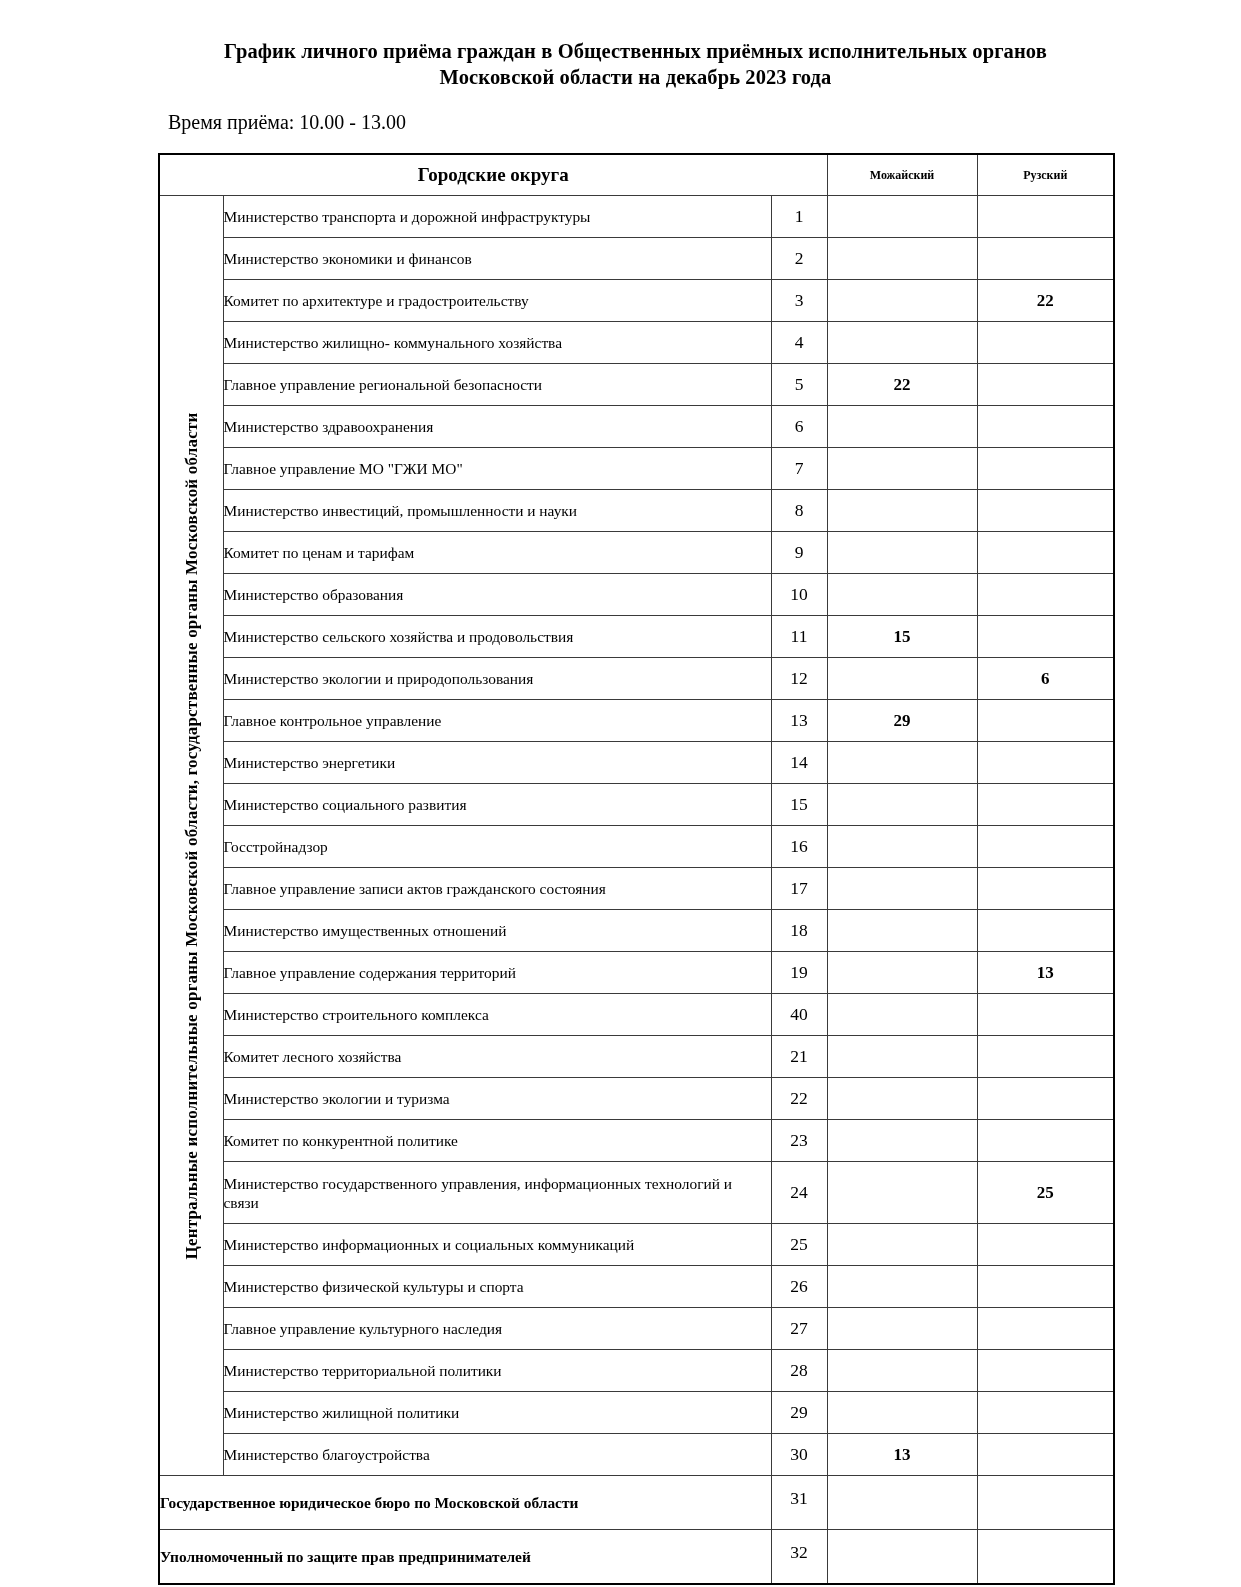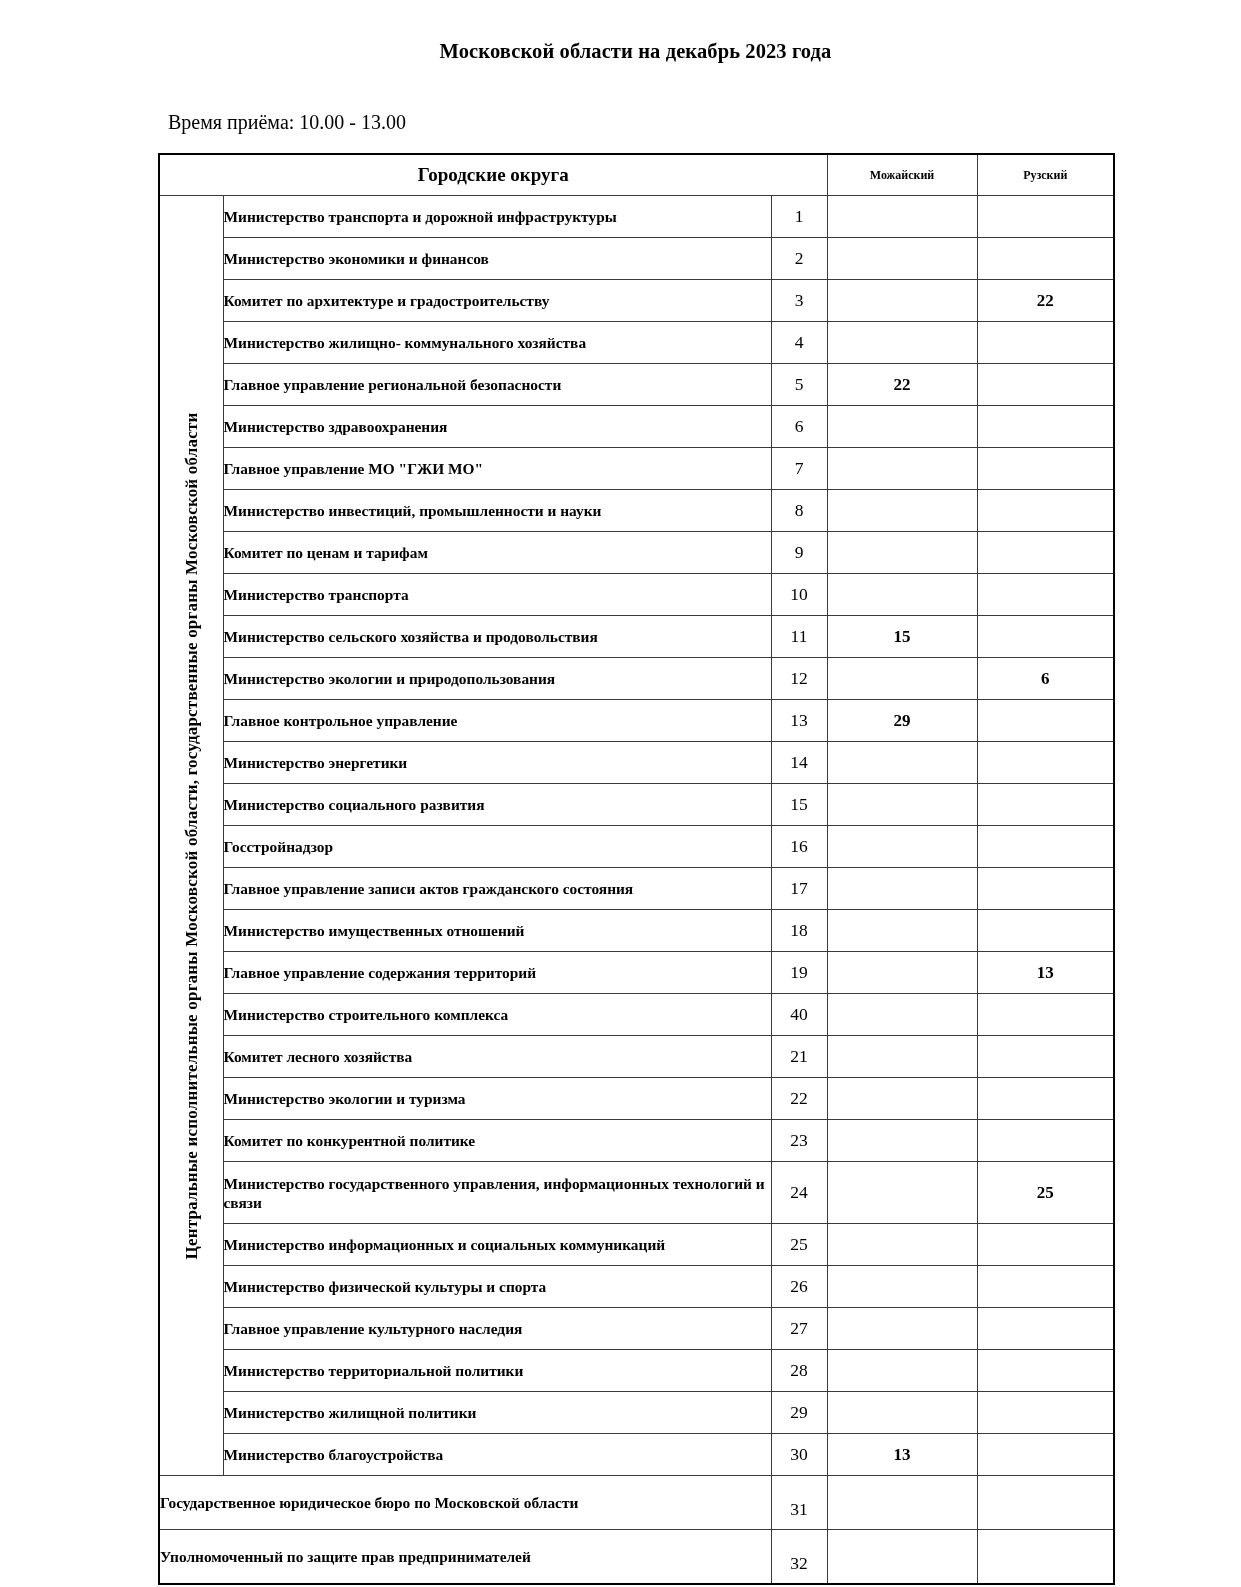--- a/index.html
+++ b/index.html
@@ -83,21 +83,21 @@
     line-height: 22px;
   }
   .hdr-okruga { font-size: 19px; }
 
   
   tr.body-row { height: 42px; }
   tr.tall-row { height: 54px; margin-left: 40px; }
   tr.wide-row { height: 62px; }
 
   .org-name {
-    font-weight: bold;
+    font-weight: normal;
     font-size: 15.4px;
     line-height: 19px;
     padding: 0 6px 0 14px;
     text-align: left;
   }
 
   .full-name {
     font-weight: bold;
     font-size: 15.4px;
     line-height: 19px;
@@ -105,21 +105,21 @@
     text-align: left;
     vertical-align: top;
   }
 
   .num-cell {
     text-align: center;
     font-size: 17.5px;
     font-weight: normal;
     font-family: "Liberation Serif", "DejaVu Serif", serif;
   }
-  .num-cell.v-bottom { vertical-align: bottom; padding-bottom: 9px; }
+  .num-cell.v-bottom { vertical-align: bottom; padding-bottom: 20px; }
 
   .val-cell {
     text-align: center;
     font-weight: bold;
     font-size: 17px;
   }
 
   
   .rot-cell {
     position: relative;
@@ -142,20 +142,21 @@
     font-size: 17px;
     letter-spacing: 0.2px;
   }
 </style>
 </head>
 <body>
 
 <div class="page">
 
   <div class="doc-title">
+    <span class="line">График личного приёма граждан в Общественных приёмных исполнительных органов</span>
     <span class="line">Московской области на декабрь 2023 года</span>
   </div>
 
   <div class="reception-time">Время приёма: 10.00 - 13.00</div>
 
   <table class="sched-table">
     <colgroup>
       <col class="c-rot">
       <col class="c-name">
       <col class="c-num">
@@ -223,21 +224,21 @@
           <td class="val-cell"></td>
           <td class="val-cell outer-right"></td>
         </tr>
         <tr class="body-row">
           <td class="org-name">Комитет по ценам и тарифам</td>
           <td class="num-cell">9</td>
           <td class="val-cell"></td>
           <td class="val-cell outer-right"></td>
         </tr>
         <tr class="body-row">
-          <td class="org-name">Министерство транспорта</td>
+          <td class="org-name">Министерство образования</td>
           <td class="num-cell">10</td>
           <td class="val-cell"></td>
           <td class="val-cell outer-right"></td>
         </tr>
         <tr class="body-row">
           <td class="org-name">Министерство сельского хозяйства и продовольствия</td>
           <td class="num-cell">11</td>
           <td class="val-cell">15</td>
           <td class="val-cell outer-right"></td>
         </tr>

